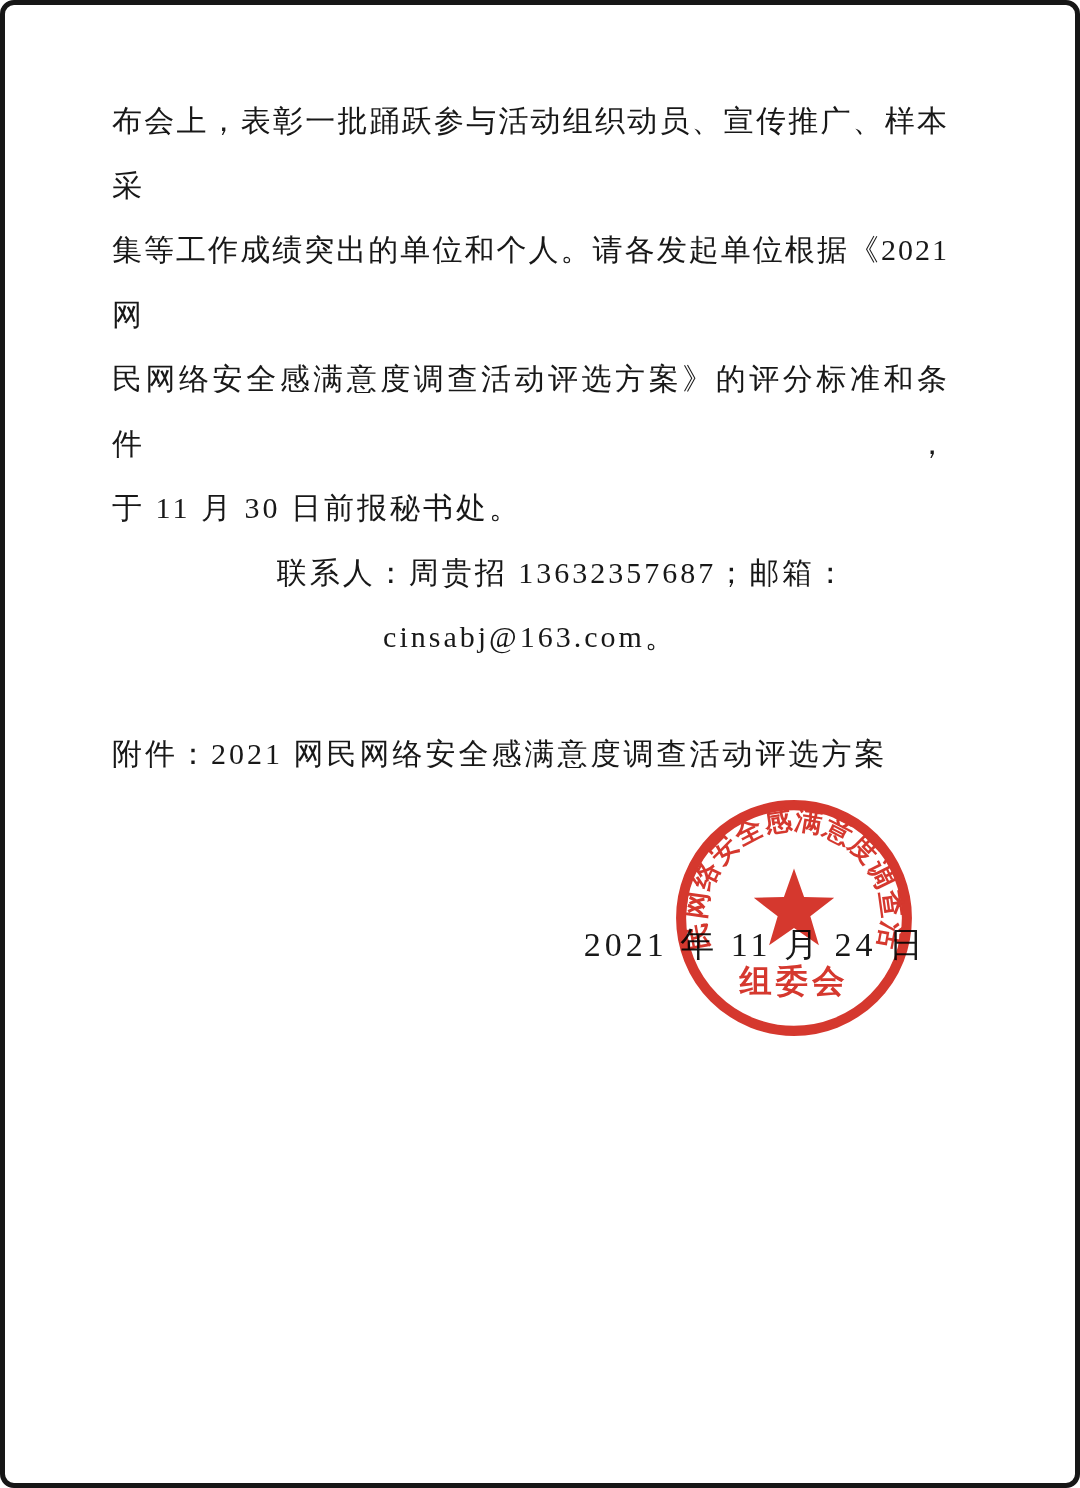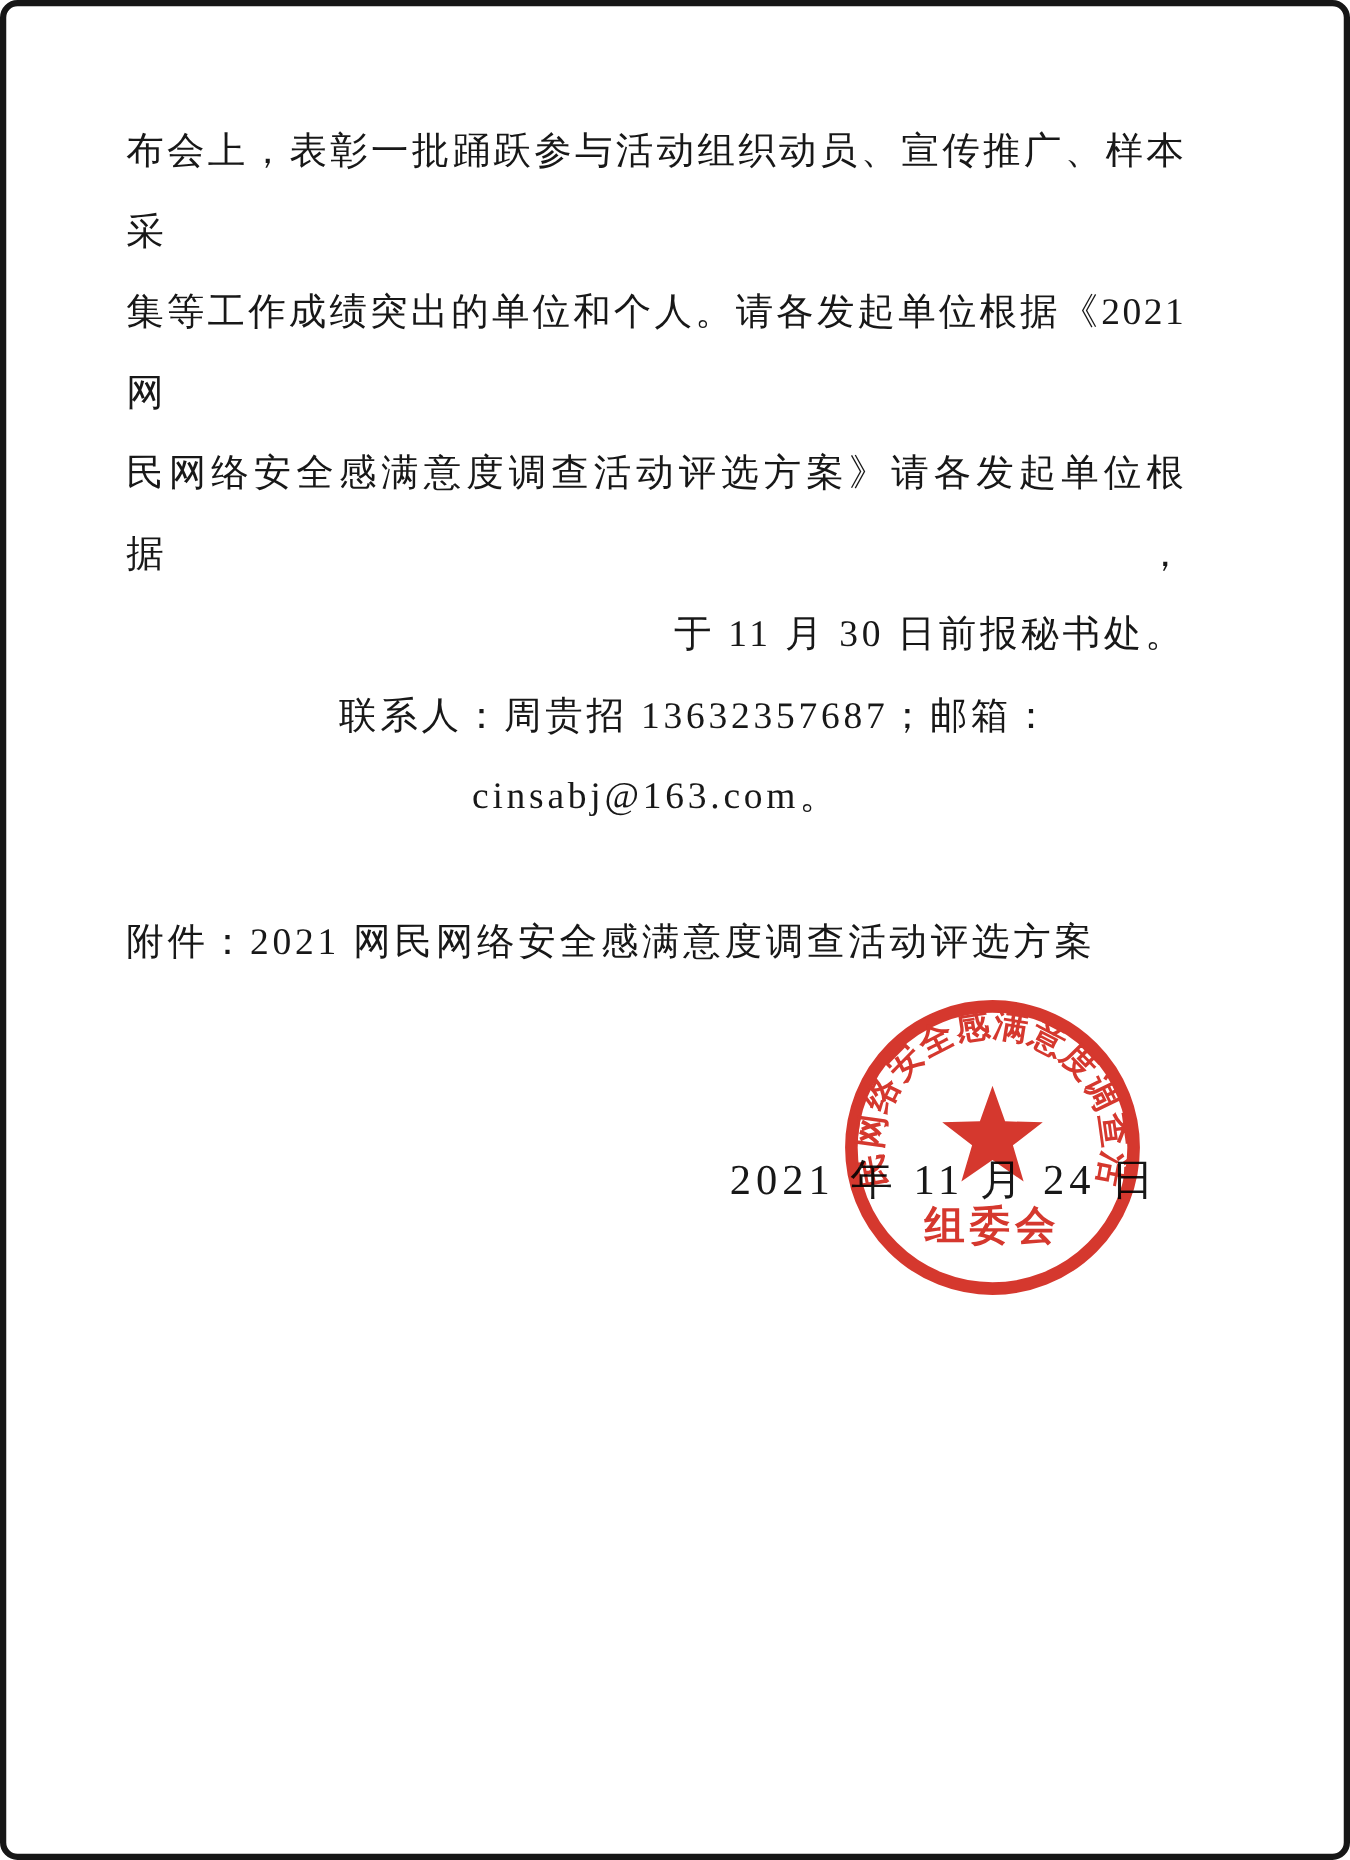--- a/index.html
+++ b/index.html
@@ -16,35 +16,35 @@
     width: 1080px;
     height: 1488px;
     box-sizing: border-box;
     border: 5px solid #161616;
     border-radius: 14px;
     background: #ffffff;
     overflow: hidden;
   }
   .content {
     position: absolute;
-    left: 96px;
+    left: 107px;
     right: 126px;
     top: 84px;
     color: #181818;
   }
   .line {
     font-size: 30px;
     line-height: 64.5px;
     letter-spacing: 2px;
     text-align: justify;
     text-align-last: justify;
     color: #181818;
   }
   .line.short {
-    text-align: right;
+    text-align: left;
     text-align-last: auto;
     letter-spacing: 3px;
   }
   .line.contact {
     text-align: center;
     text-align-last: auto;
     letter-spacing: 3px;
     text-indent: 64px;
   }
   .line.attachment {
@@ -78,21 +78,21 @@
   }
 </style>
 </head>
 <body>
 
 <div class="page">
 
   <div class="content">
     <div class="line">布会上，表彰一批踊跃参与活动组织动员、宣传推广、样本采</div>
     <div class="line">集等工作成绩突出的单位和个人。请各发起单位根据《2021 网</div>
-    <div class="line">民网络安全感满意度调查活动评选方案》请各发起单位根据，</div>
+    <div class="line">民网络安全感满意度调查活动评选方案》的评分标准和条件，</div>
     <div class="line short">于 11 月 30 日前报秘书处。</div>
     <div class="line contact">联系人：周贵招 13632357687；邮箱：cinsabj@163.com。</div>
     <div class="line attachment">附件：2021 网民网络安全感满意度调查活动评选方案</div>
   </div>
 
   <div class="date-line">2021 年 11 月 24 日</div>
 
   <svg class="stamp" viewBox="0 0 250 250" aria-hidden="true">
     <defs>
       <path id="seal-arc" d="M 42.3 155.1 A 88 88 0 1 1 207.7 155.1" fill="none"></path>

